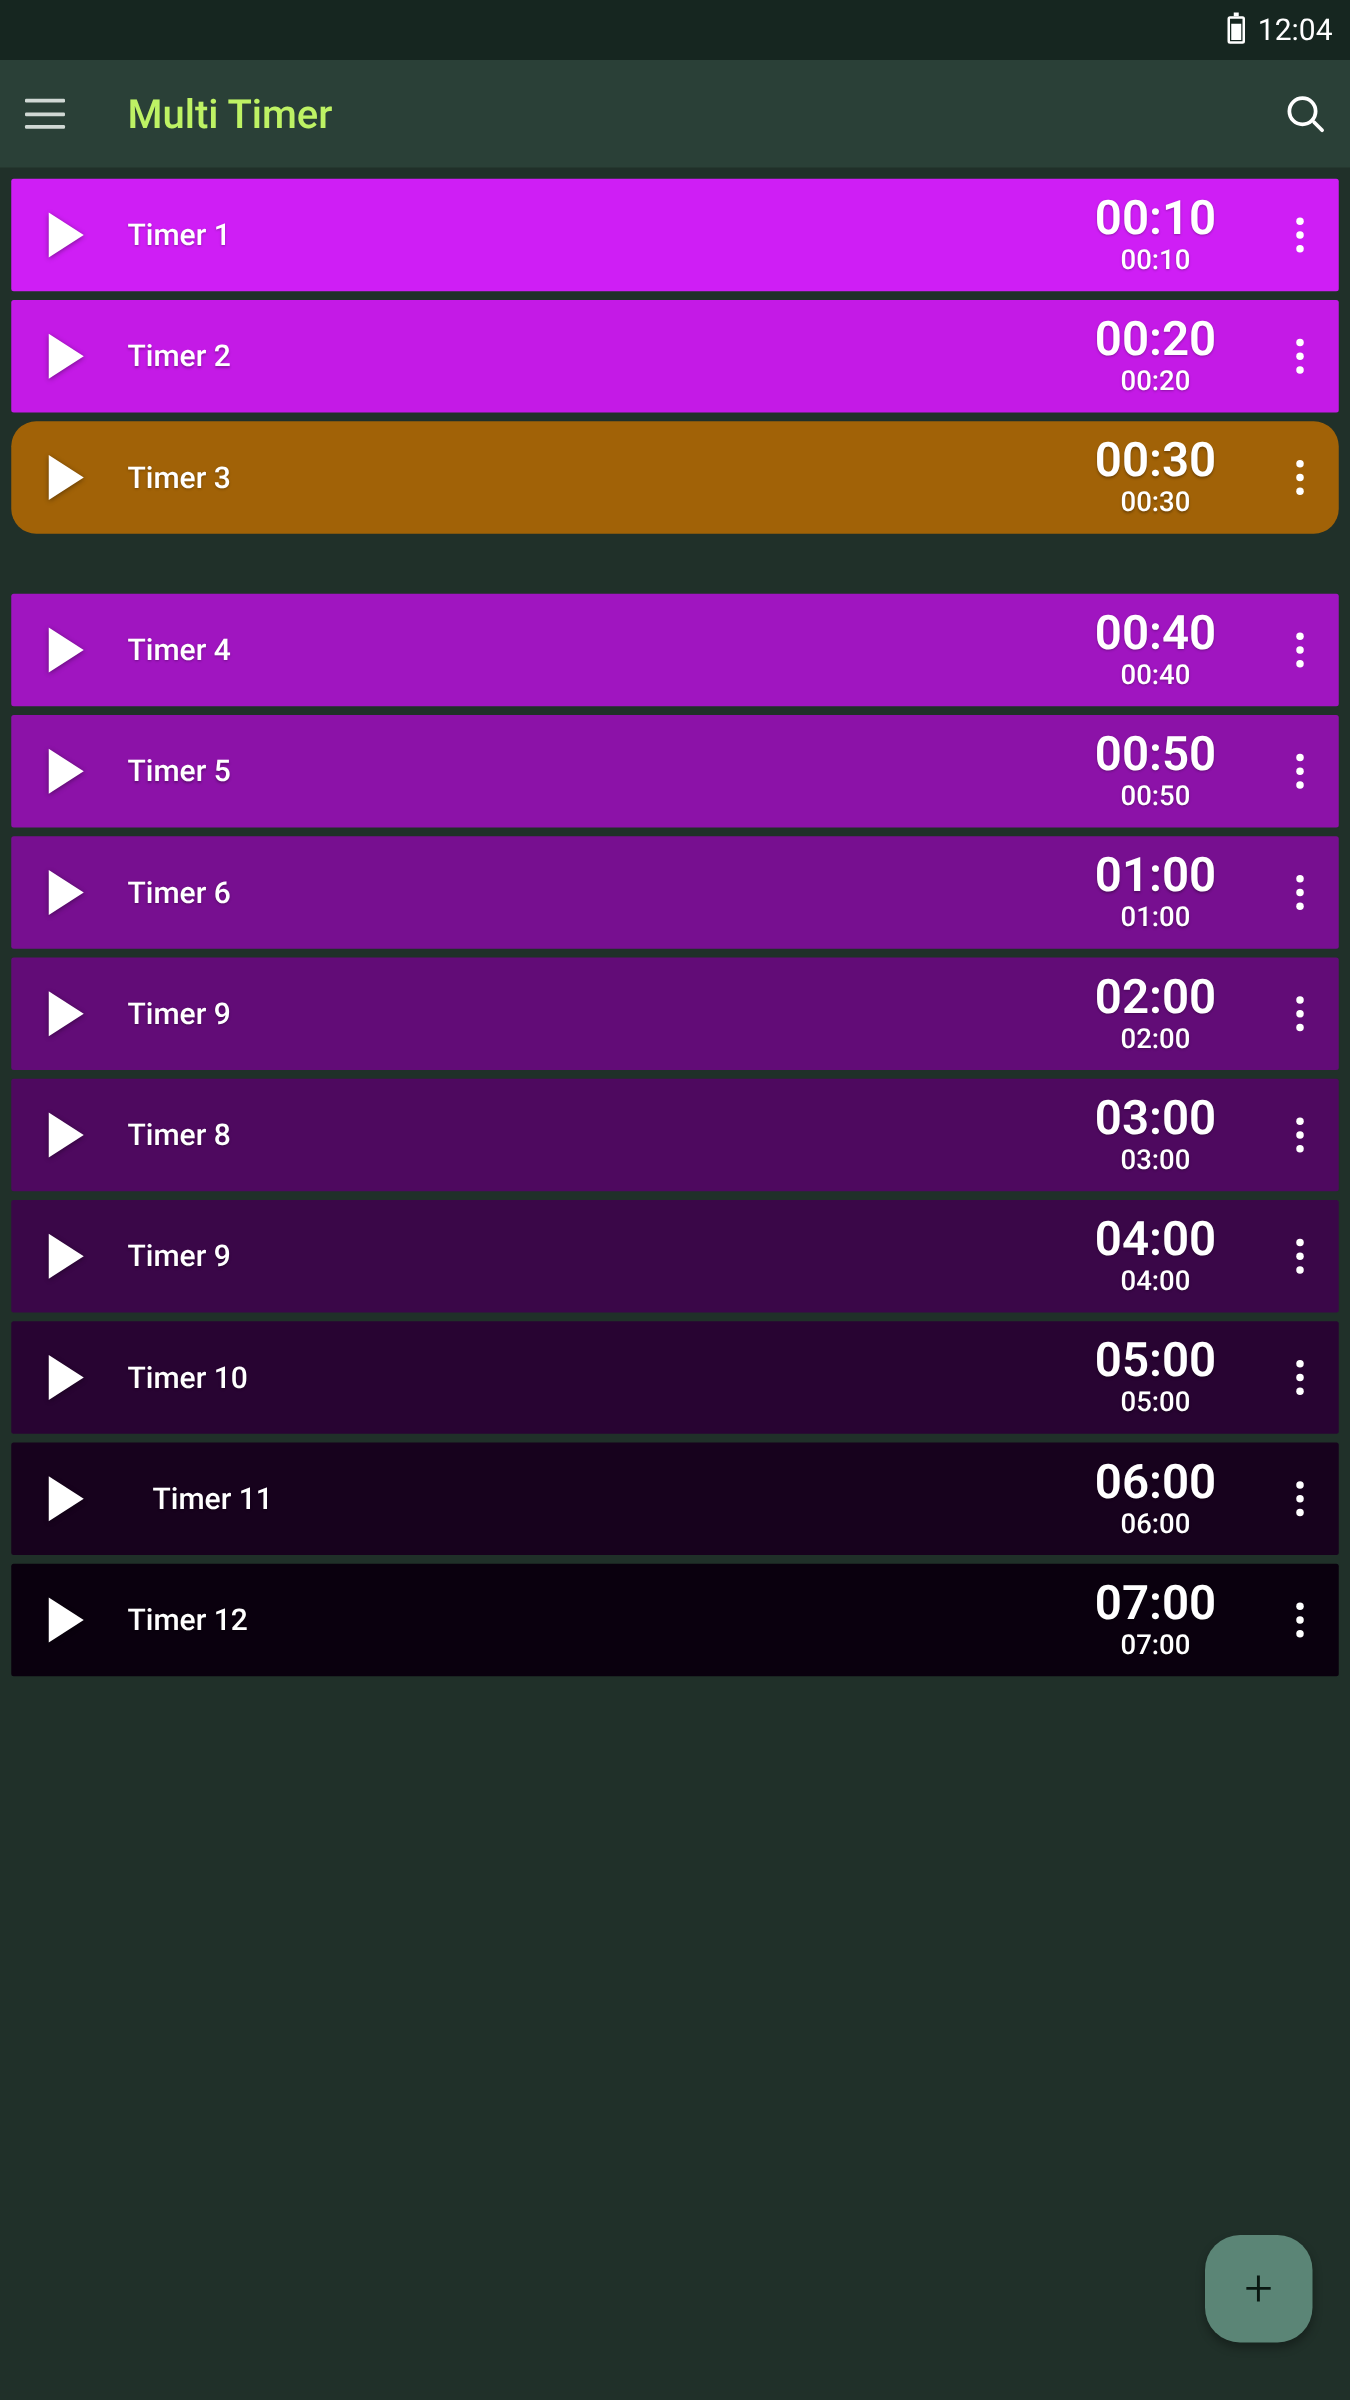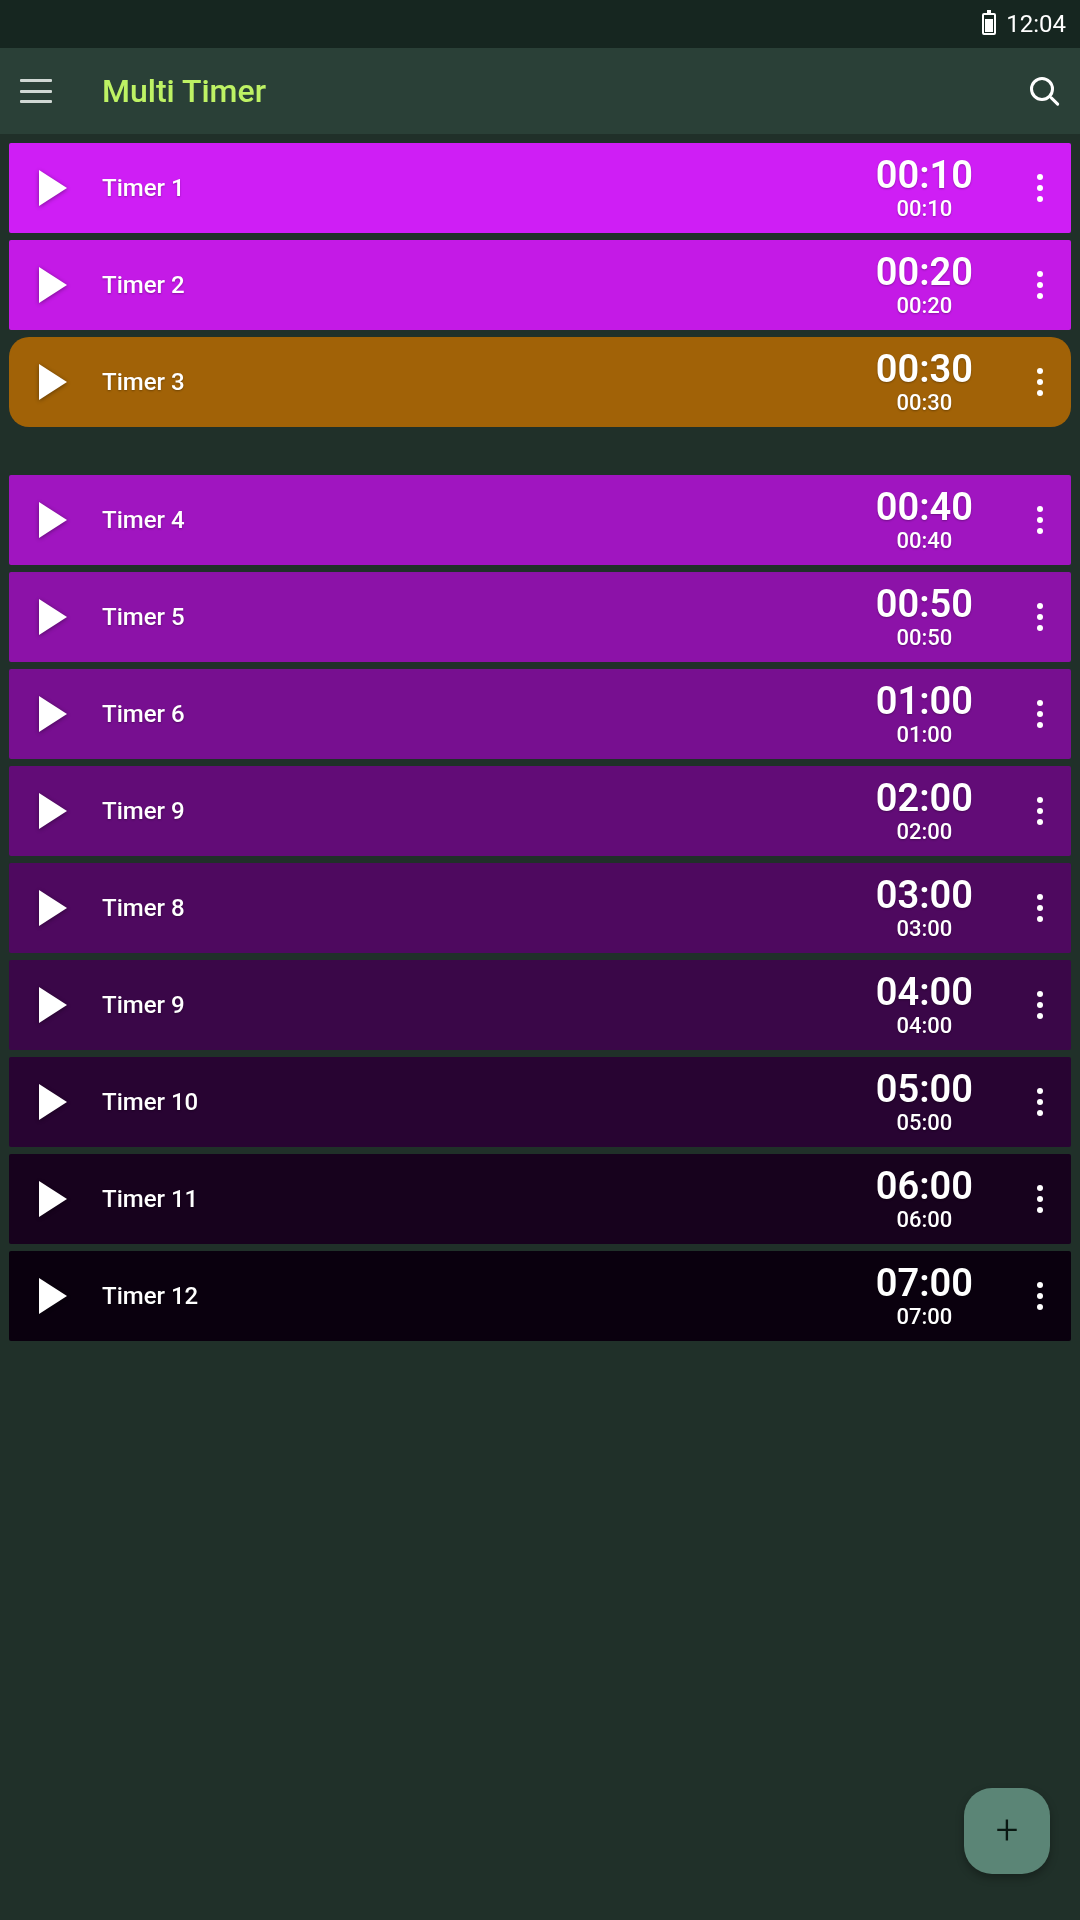--- a/index.html
+++ b/index.html
@@ -336,21 +336,21 @@
       <div class="timer-times">
         <div class="timer-main">05:00</div>
         <div class="timer-sub">05:00</div>
       </div>
       <div class="more-btn">
         <span></span>
         <span></span>
         <span></span>
       </div>
     </div>
-    <div class="timer-row" style="background: rgb(23, 2, 29);">
+    <div class="timer-row" style="background: rgb(23, 2, 29); gap: 20px;">
       <div class="play-btn"></div>
       <div class="timer-name">Timer 11</div>
       <div class="timer-times">
         <div class="timer-main">06:00</div>
         <div class="timer-sub">06:00</div>
       </div>
       <div class="more-btn">
         <span></span>
         <span></span>
         <span></span>

